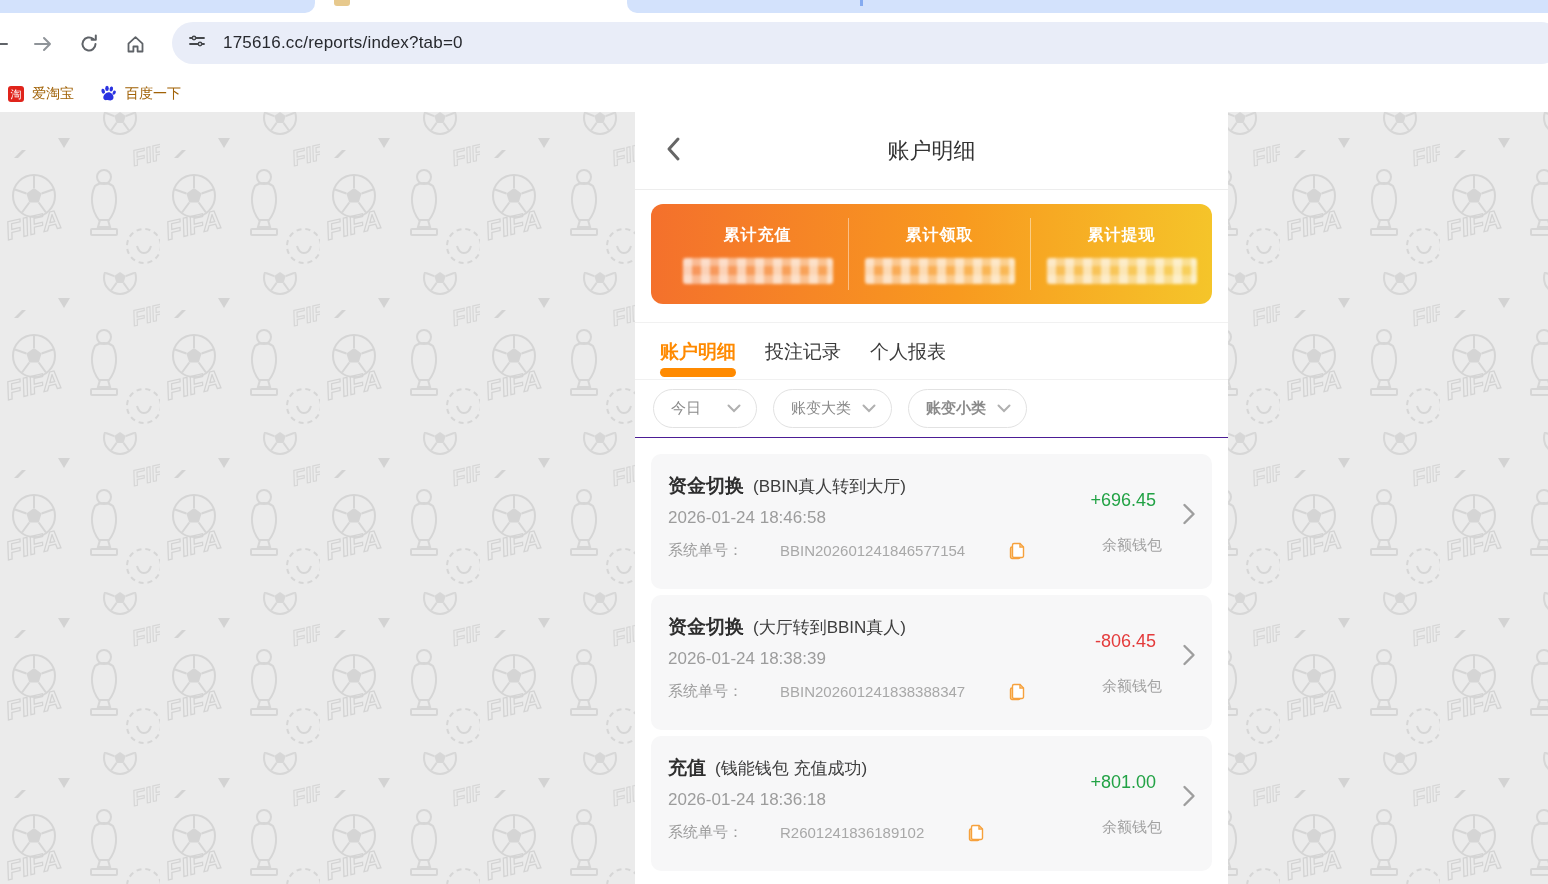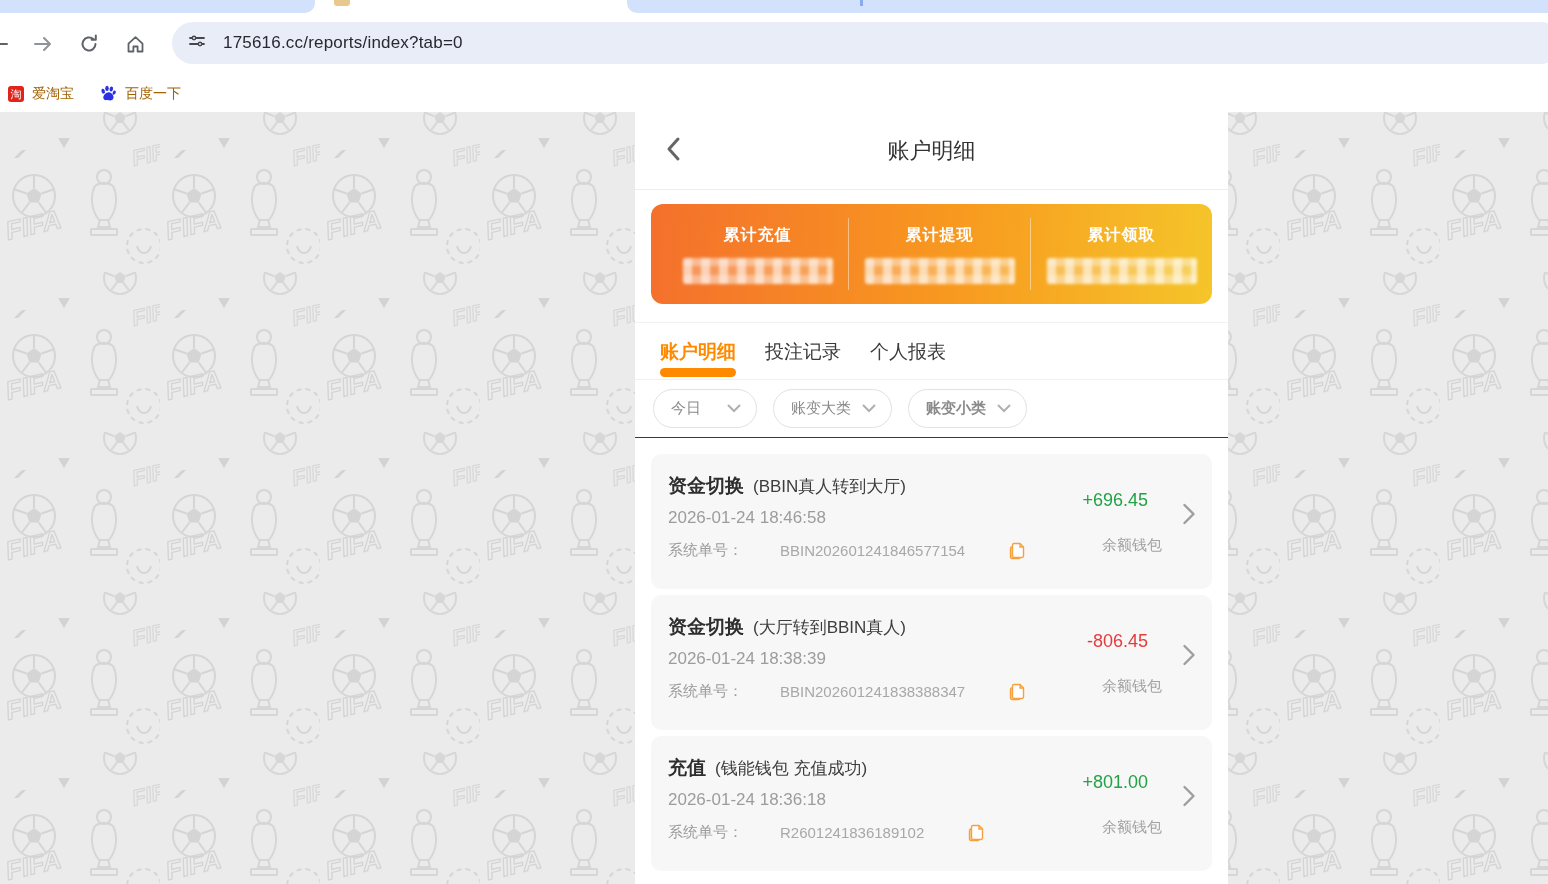--- a/index.html
+++ b/index.html
@@ -77,21 +77,21 @@
   .rec-card { position:relative; height:135px; background:#f7f7f8; border-radius:10px;
     padding:17px 17px; margin-bottom:6px; }
   .rec-line1 { display:flex; align-items:baseline; gap:9px; margin-top:2px; }
   .rec-type { font-size:19px; font-weight:bold; color:#2e2e2e; }
   .rec-note { font-size:17px; color:#3d3d3d; }
   .rec-time { font-size:17px; color:#9c9c9c; margin-top:9px; }
   .rec-order { display:flex; align-items:center; margin-top:13px;gap:37px; }
   .rec-order-label { font-size:15px; color:#9b9b9b; }
   .rec-order-no { font-size:15px; color:#a8a8a8; }
   .copy-ic { margin-left:7px; display:flex; }
-  .rec-amount { position:absolute; right:64px; top:36px; font-size:18px; }
+  .rec-amount { position:absolute; right:56px; top:36px; font-size:18px; }
   .rec-amount.pos { color:#22a245; }
   .rec-amount.neg { color:#e43b3b; }
   .rec-wallet { position:absolute; right:50px; top:82px; font-size:15px; color:#a2a2a2; }
   .rec-chevron { position:absolute; right:16px; top:62px; transform:translateY(-50%); }
 </style>
 </head>
 <body>
 
 <div class="stage">
 
@@ -223,25 +223,25 @@
         <div class="p-title">账户明细</div>
       </div>
 
       <div class="summary-wrap">
         <div class="summary-card">
           <div class="sum-col">
             <div class="sum-label">累计充值</div>
             <div class="masked"></div>
           </div>
           <div class="sum-col">
+            <div class="sum-label">累计领取</div>
+            <div class="masked"></div>
+          </div>
+          <div class="sum-col">
             <div class="sum-label">累计提现</div>
-            <div class="masked"></div>
-          </div>
-          <div class="sum-col">
-            <div class="sum-label">累计领取</div>
             <div class="masked"></div>
           </div>
         </div>
       </div>
 
       <div class="tabs-row">
         <div class="tabs-inner">
           <div class="tab active">
             <span>账户明细</span>
             <span class="tab-underline"></span>

